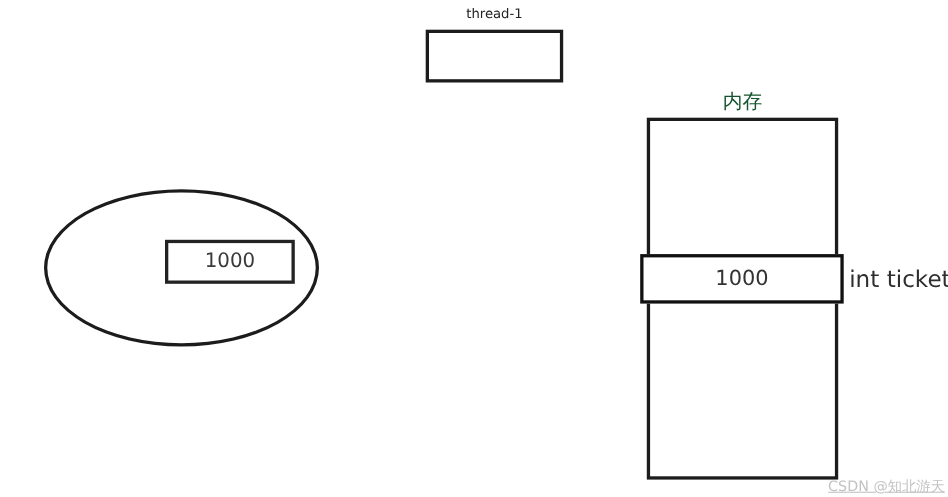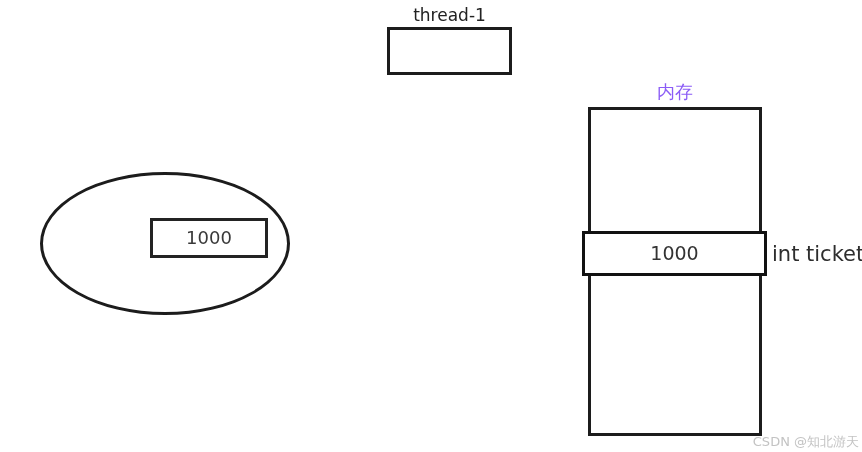--- a/index.html
+++ b/index.html
@@ -15,21 +15,21 @@
     font-family: "DejaVu Sans", "Liberation Sans", sans-serif;
     color: #2b2b2b;
     overflow: hidden;
   }
   .abs { position: absolute; }
 
   
   .thread-label {
     left: 387px; top: 5px; width: 125px;
     text-align: center;
-    font-size: 17px;
+    font-size: 12px;
     color: #222222;
   }
   .thread-rect {
     left: 387px; top: 27px;
     width: 119px; height: 42px;
     border: 3px solid #1c1c1c;
     background: #ffffff;
   }
   .thread-note {
     left: 513px; top: 34px;
@@ -55,21 +55,21 @@
     line-height: 34px;
     font-size: 18px;
     color: #3a3a3a;
   }
 
   
   .memory-title {
     left: 588px; top: 80px; width: 174px;
     text-align: center;
     font-size: 18px;
-    color: #8b5cf6;
+    color: #14532d;
   }
   .memory-rect {
     left: 588px; top: 107px;
     width: 168px; height: 323px;
     border: 3px solid #1c1c1c;
     background: #ffffff;
   }
   .memory-cell {
     left: 582px; top: 231px;
     width: 179px; height: 39px;
@@ -86,20 +86,21 @@
     color: #2e2e2e;
     white-space: nowrap;
   }
 
   
   .watermark {
     right: 3px; bottom: 1px;
     font-size: 13px;
     color: #c3c3c3;
     white-space: nowrap;
+    text-decoration: underline;
   }
 </style>
 </head>
 <body>
 
 <div id="canvas">
 
   <div class="abs thread-label">thread-1</div>
   <div class="abs thread-rect"></div>
 

